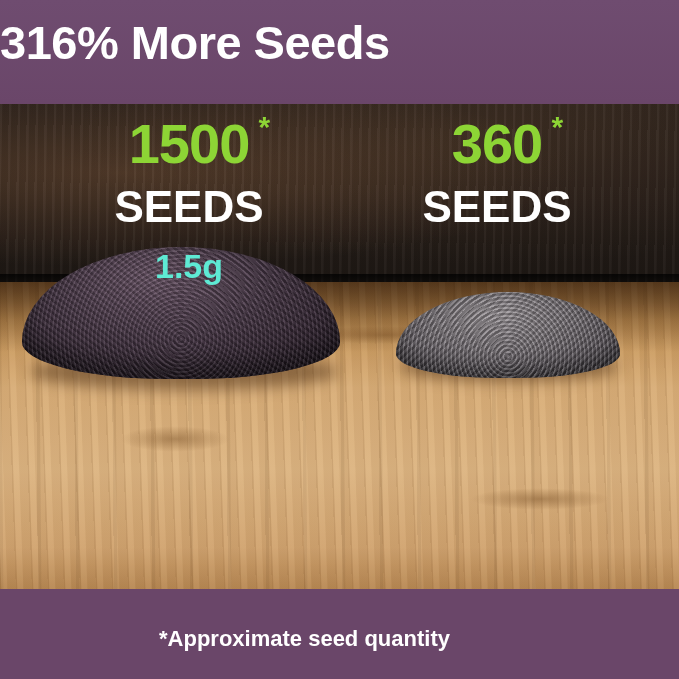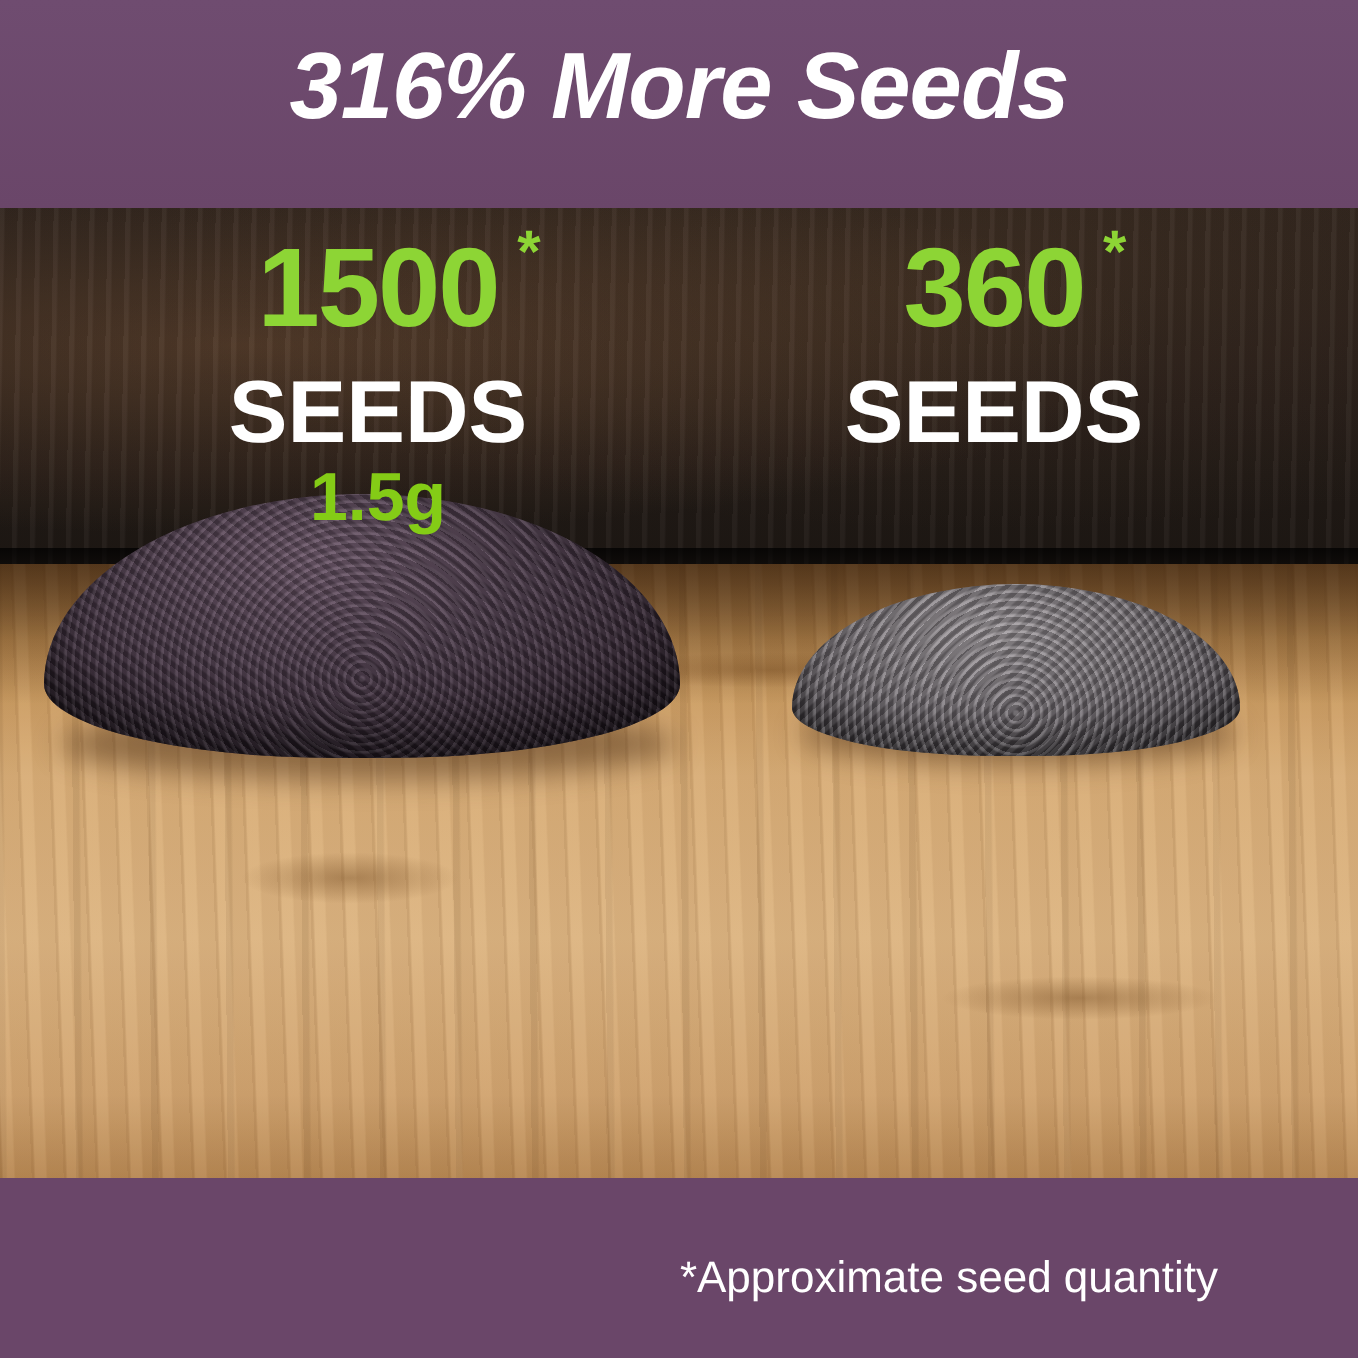--- a/index.html
+++ b/index.html
@@ -26,50 +26,49 @@
     width: 679px;
     height: 104px;
     background: linear-gradient(180deg, #6f4c70 0%, #6a4669 100%);
     z-index: 5;
   }
   .headline {
     position: absolute;
     left: 0;
     top: 18px;
     width: 679px;
-    text-align: center;
+    text-align: left;
     color: #ffffff;
     font-size: 47px;
     font-weight: bold;
     letter-spacing: -0.5px;
     line-height: 1.05;
     z-index: 6;
     white-space: nowrap;
-    font-style: italic;
   }
 
   
   .bottom-band {
     position: absolute;
     left: 0;
     bottom: 0;
     width: 679px;
     height: 90px;
     background: #6a4669;
     z-index: 5;
   }
   .footnote {
     position: absolute;
     left: 0;
     bottom: 27px;
     width: 609px;
-    text-align: right;
+    text-align: center;
     color: #ffffff;
     font-size: 22px;
-    font-weight: normal;
+    font-weight: bold;
     z-index: 6;
   }
 
   
   .photo {
     position: absolute;
     left: 0;
     top: 96px;
     width: 679px;
     height: 498px;
@@ -265,23 +264,23 @@
     font-size: 44px;
     font-weight: bold;
     color: #ffffff;
     line-height: 1.05;
     letter-spacing: 0px;
     margin-top: 12px;
   }
   .stat-weight {
     font-size: 34px;
     font-weight: bold;
-    color: #84cc16;
+    color: #5eead4;
     line-height: 1.1;
-    margin-top: 1px;
+    margin-top: 18px;
   }
 
   
   .label-plate {
     position: absolute;
     z-index: 4;
     display: flex;
     align-items: center;
     justify-content: center;
     color: #ffffff;

